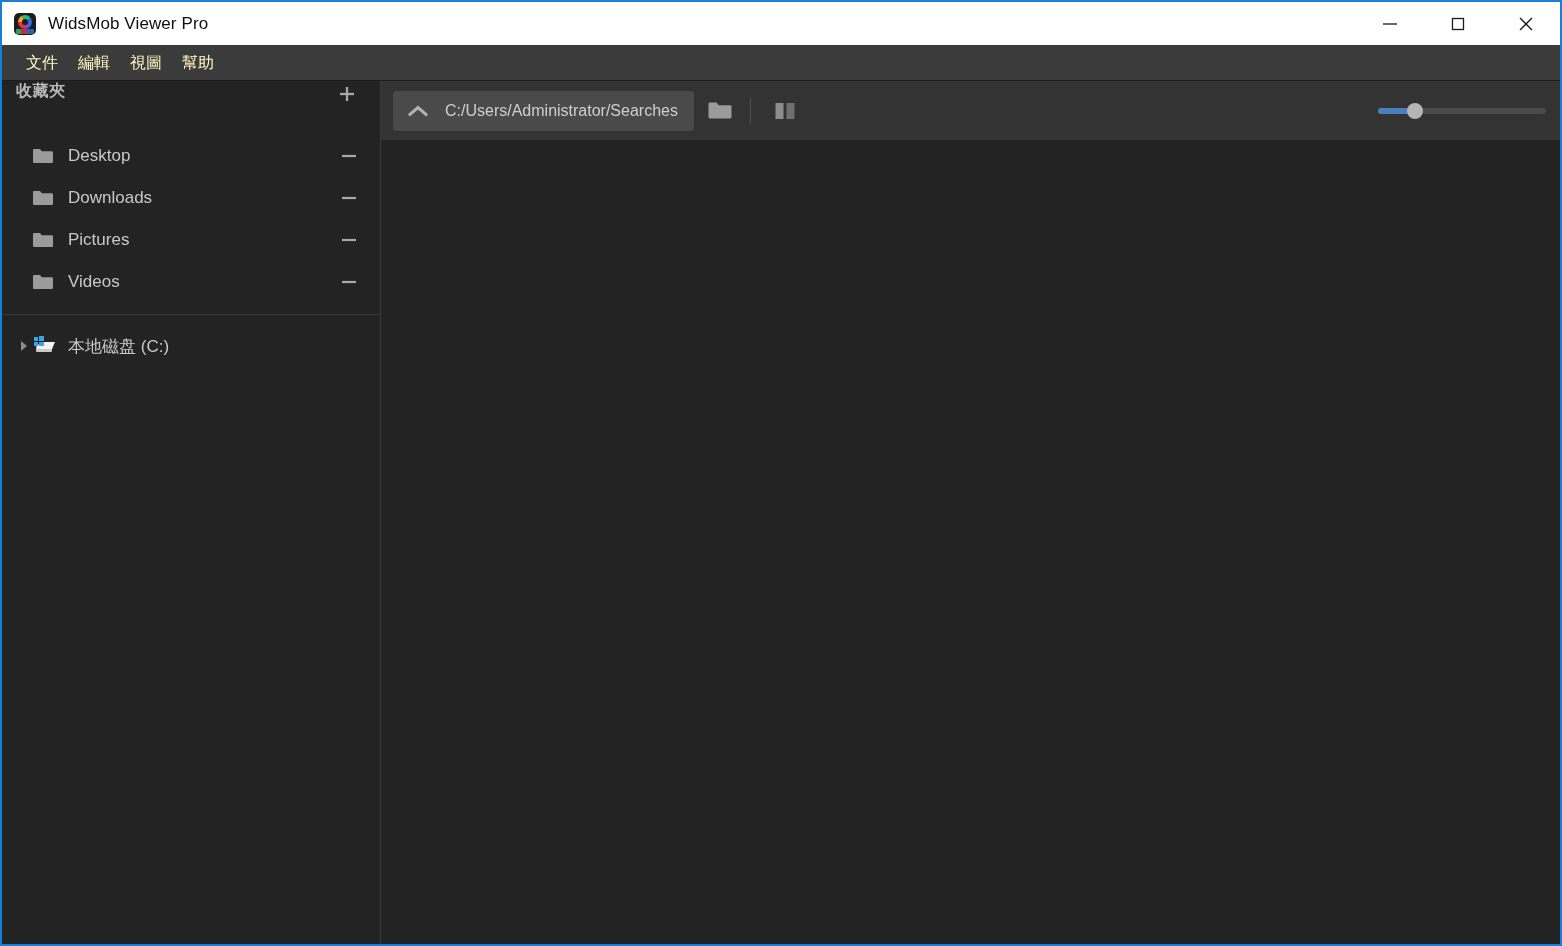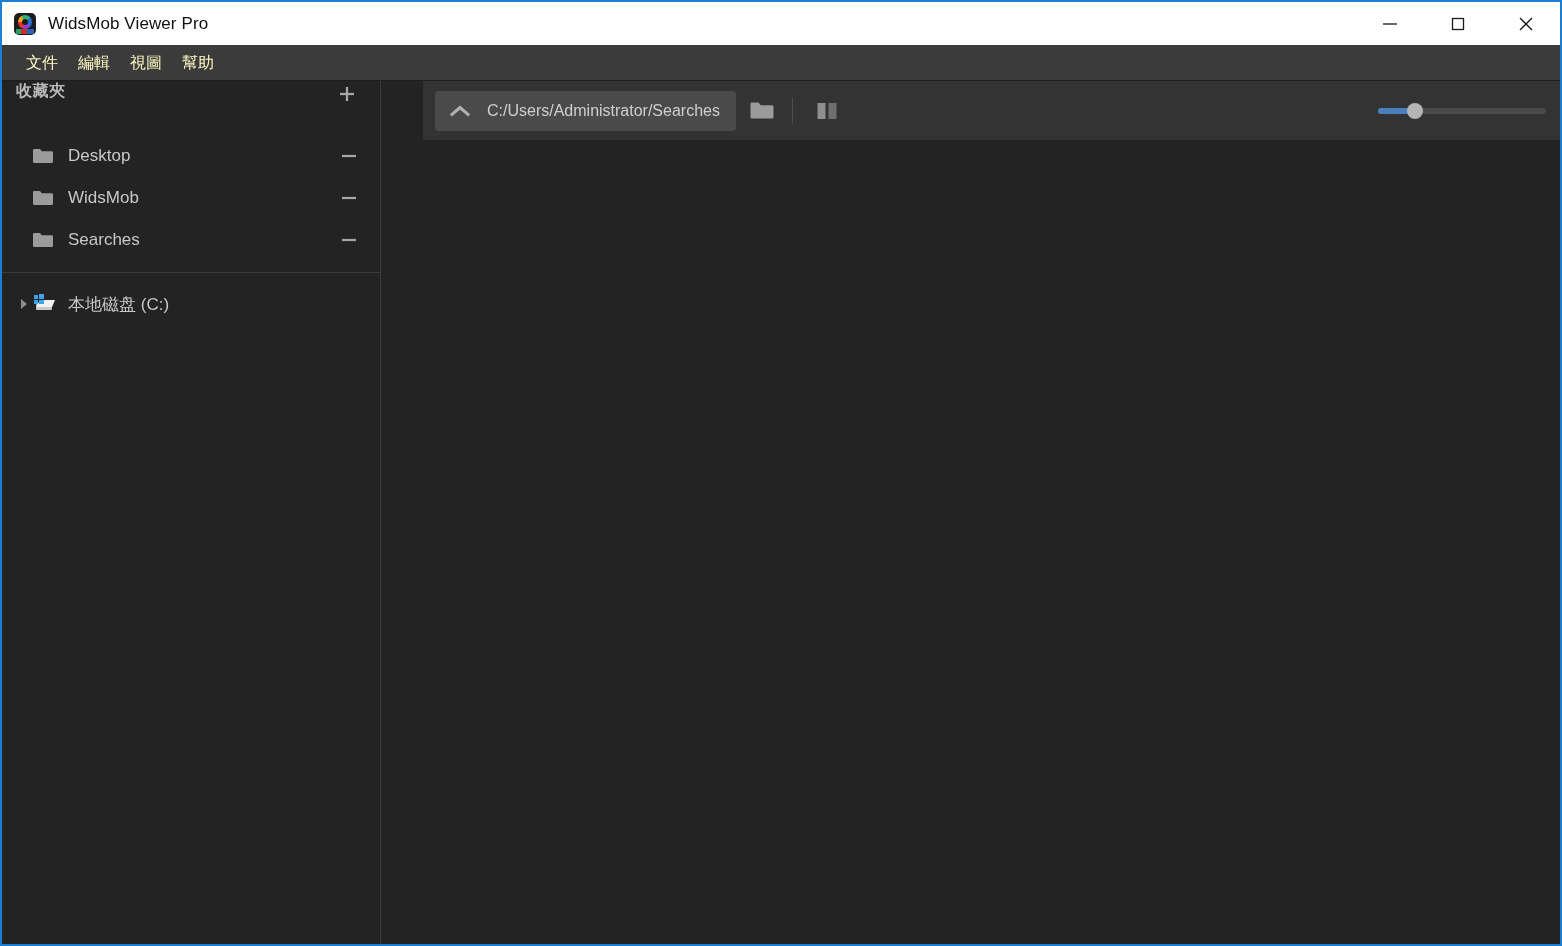--- a/index.html
+++ b/index.html
@@ -195,21 +195,20 @@
     min-width: 0;
     background: #232323;
   }
   #toolbar {
     height: 59px;
     min-height: 59px;
     background: #333333;
     display: flex;
     align-items: center;
     padding: 0 14px 0 8px;
-    margin-left: 42px;
   }
   #path-bar {
     height: 40px;
     background: #4a4a4a;
     border-radius: 4px;
     display: flex;
     align-items: center;
     padding: 0 16px 0 10px;
     margin-left: 4px;
   }
@@ -343,43 +342,57 @@
         </div>
       </div>
 
       <div class="tree-row">
         <div class="tree-arrow"></div>
         <div class="tree-icon">
           <svg width="22" height="18" viewBox="0 0 22 18">
             <path d="M1 3.2 A1.2 1.2 0 0 1 2.2 2 H8 L9.8 4.2 H19.8 A1.2 1.2 0 0 1 21 5.4 V14.8 A1.2 1.2 0 0 1 19.8 16 H2.2 A1.2 1.2 0 0 1 1 14.8 Z" fill="#9b9b9b"></path>
           </svg>
         </div>
-        <div class="tree-label">WidsMob</div>
+        <div class="tree-label">Downloads</div>
         <div class="row-action">
           <svg width="18" height="18" viewBox="0 0 18 18">
             <line x1="2" y1="9" x2="16" y2="9" stroke="#a8a8a8" stroke-width="2.2"></line>
           </svg>
         </div>
       </div>
 
       <div class="tree-row">
         <div class="tree-arrow"></div>
         <div class="tree-icon">
           <svg width="22" height="18" viewBox="0 0 22 18">
             <path d="M1 3.2 A1.2 1.2 0 0 1 2.2 2 H8 L9.8 4.2 H19.8 A1.2 1.2 0 0 1 21 5.4 V14.8 A1.2 1.2 0 0 1 19.8 16 H2.2 A1.2 1.2 0 0 1 1 14.8 Z" fill="#9b9b9b"></path>
           </svg>
         </div>
-        <div class="tree-label">Searches</div>
+        <div class="tree-label">Pictures</div>
         <div class="row-action">
           <svg width="18" height="18" viewBox="0 0 18 18">
             <line x1="2" y1="9" x2="16" y2="9" stroke="#a8a8a8" stroke-width="2.2"></line>
           </svg>
         </div>
       </div>
 
+      <div class="tree-row">
+        <div class="tree-arrow"></div>
+        <div class="tree-icon">
+          <svg width="22" height="18" viewBox="0 0 22 18">
+            <path d="M1 3.2 A1.2 1.2 0 0 1 2.2 2 H8 L9.8 4.2 H19.8 A1.2 1.2 0 0 1 21 5.4 V14.8 A1.2 1.2 0 0 1 19.8 16 H2.2 A1.2 1.2 0 0 1 1 14.8 Z" fill="#9b9b9b"></path>
+          </svg>
+        </div>
+        <div class="tree-label">Videos</div>
+        <div class="row-action">
+          <svg width="18" height="18" viewBox="0 0 18 18">
+            <line x1="2" y1="9" x2="16" y2="9" stroke="#a8a8a8" stroke-width="2.2"></line>
+          </svg>
+        </div>
+      </div>
 
       <div id="sidebar-divider"></div>
       <div class="section-gap"></div>
 
 
       <div class="tree-row">
         <div class="tree-arrow">
           <svg width="10" height="12" viewBox="0 0 10 12">
             <path d="M2 1 L8 6 L2 11 Z" fill="#8c8c8c"></path>
           </svg>

